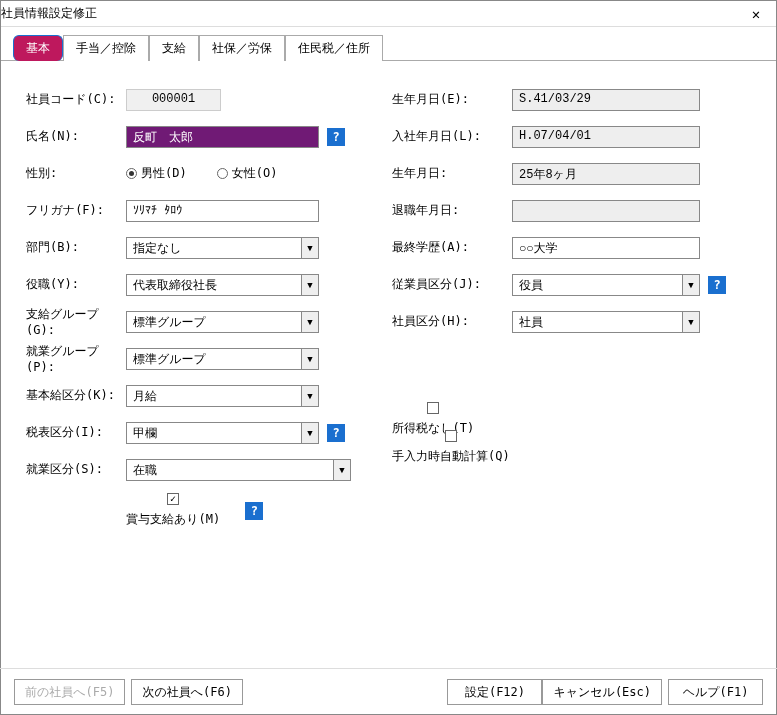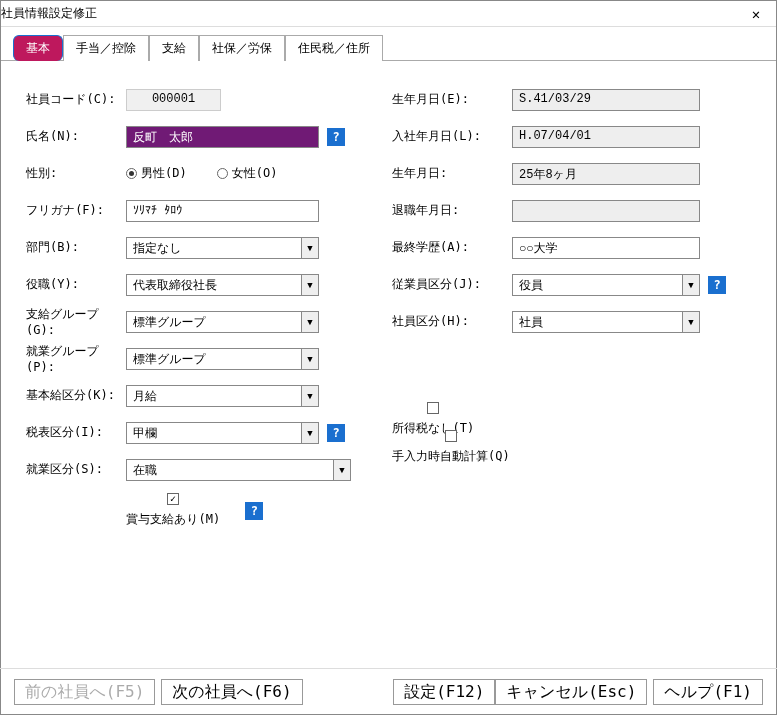--- a/index.html
+++ b/index.html
@@ -135,21 +135,21 @@
       display:flex;
       align-items:center;
       border-top: 1px solid #ddd;
     }
     .btn{
       height:26px;
       padding: 0 10px;
       border:1px solid #999;
       background:#fff;
       font-family:inherit;
-      font-size:16px;
+      font-size:12px;
       min-width: 95px;
       cursor:default;
     }
     .btn[disabled]{ color:#aaa; }
     .spacer{flex:1;}
   </style>
 </head>
 <body>
 
 <div class="titlebar">

